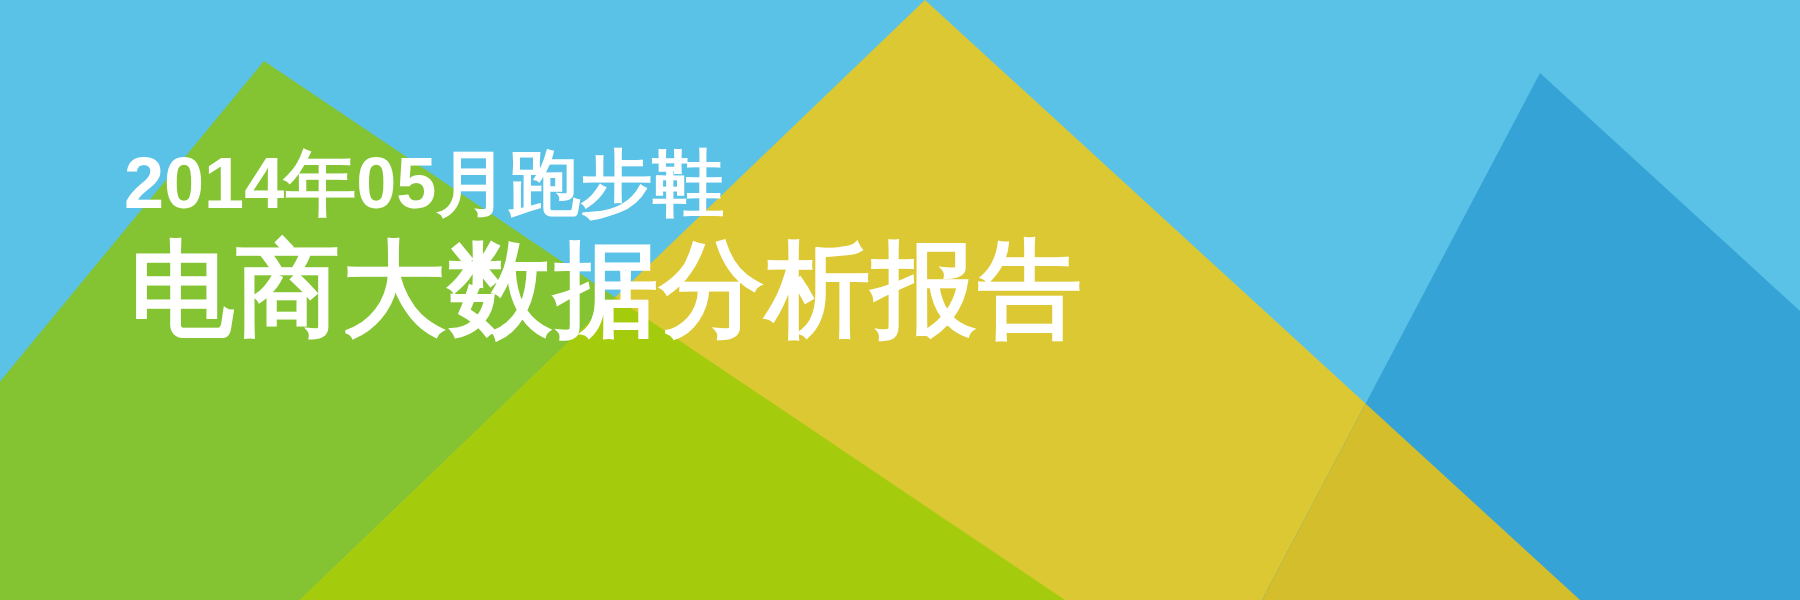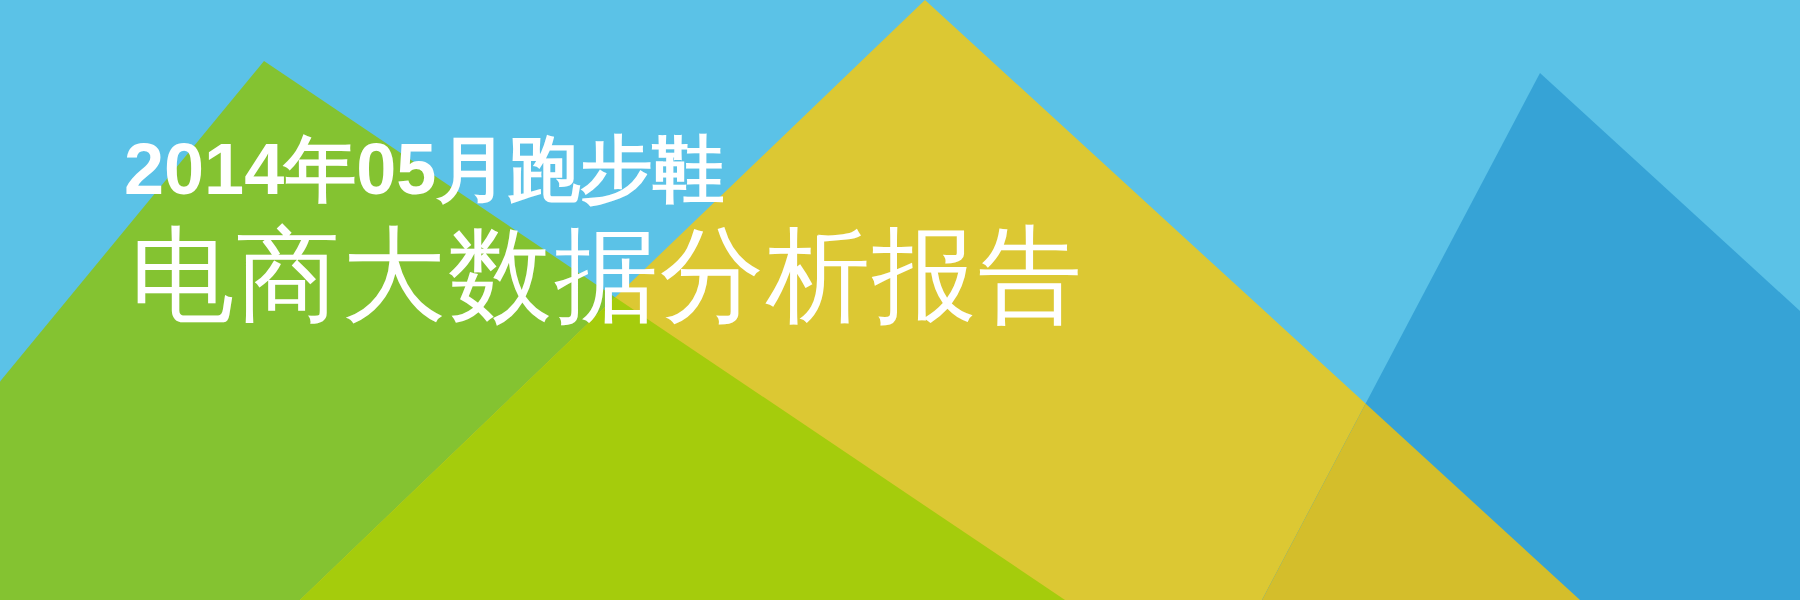--- a/index.html
+++ b/index.html
@@ -18,40 +18,40 @@
   #shapes {
     position: absolute;
     inset: 0;
     width: 1800px;
     height: 600px;
     display: block;
   }
   #title-block {
     position: absolute;
     left: 124px;
-    top: 126px;
+    top: 140px;
     z-index: 5;
     user-select: none;
   }
   .title-line-1 {
     margin: 0;
     font-size: 72px;
     line-height: 86px;
     font-weight: 700;
     color: #ffffff;
     letter-spacing: 0px;
     white-space: nowrap;
   }
   .title-line-2 {
     margin: 7px;
     margin-top: 4px;
     margin-left: 6px;
     font-size: 104px;
     line-height: 118px;
-    font-weight: 400;
+    font-weight: 700;
     color: #ffffff;
     letter-spacing: 2px;
     white-space: nowrap;
   }
 </style>
 </head>
 <body>
 
 <div id="banner">
 

